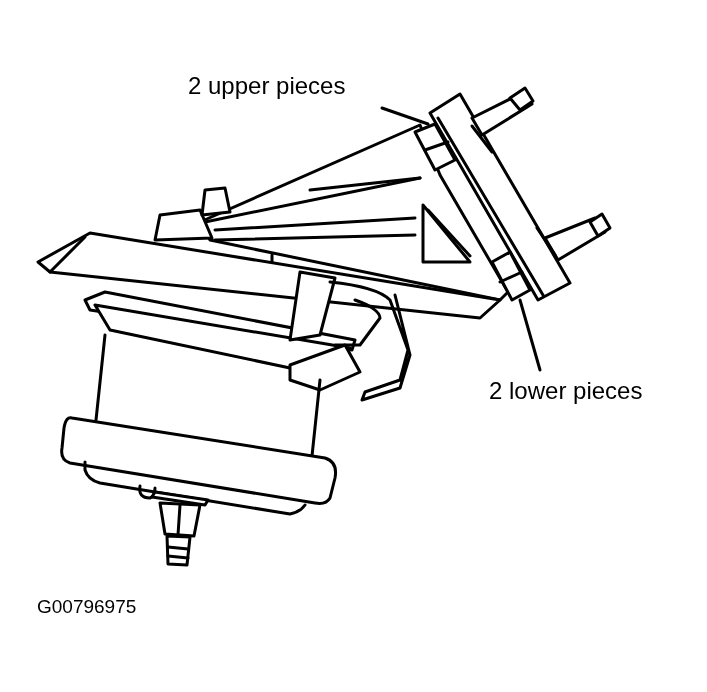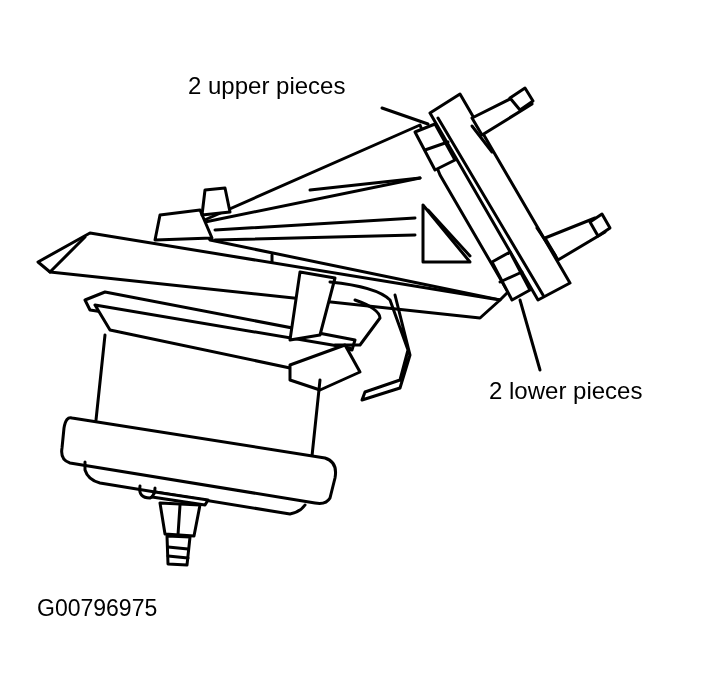--- a/index.html
+++ b/index.html
@@ -1,19 +1,19 @@
 <!DOCTYPE html>
 <html><head>
   <meta charset="utf-8">
   <style>
     html, body { margin:0; padding:0; background:#ffffff; }
     body { width:707px; height:692px; position:relative; overflow:hidden; font-family:"Liberation Sans", sans-serif; }
     #diagram { position:absolute; left:0; top:0; width:707px; height:692px; }
     .label { position:absolute; color:#000; font-size:24px; white-space:nowrap; line-height:1; }
-    .code { position:absolute; color:#000; font-size:23px; white-space:nowrap; line-height:1; }
+    .code { position:absolute; color:#000; font-size:19px; white-space:nowrap; line-height:1; }
     svg .s { fill:none; stroke:#000; stroke-width:3; stroke-linejoin:round; stroke-linecap:round; }
     svg .w { fill:#fff; stroke:#000; stroke-width:3; stroke-linejoin:round; stroke-linecap:round; }
   </style>
 </head>
 <body>
 
 <div id="diagram">
   <svg width="707" height="692" viewBox="0 0 707 692">
 
     <g>

